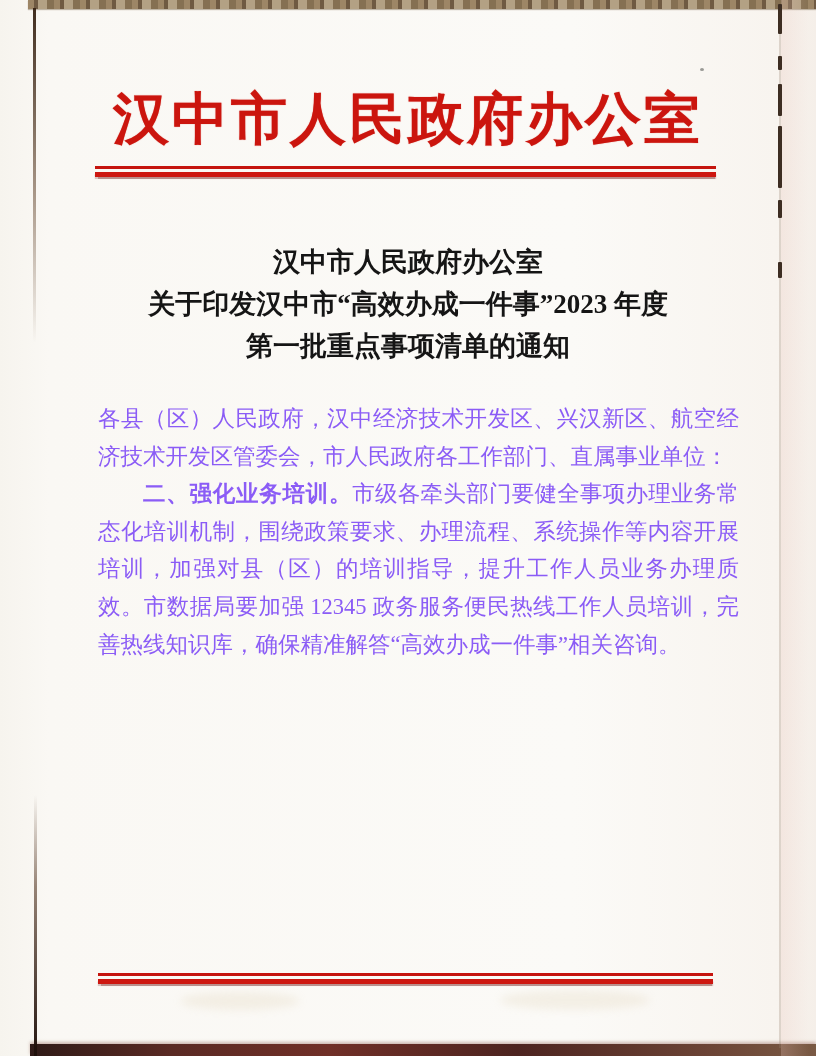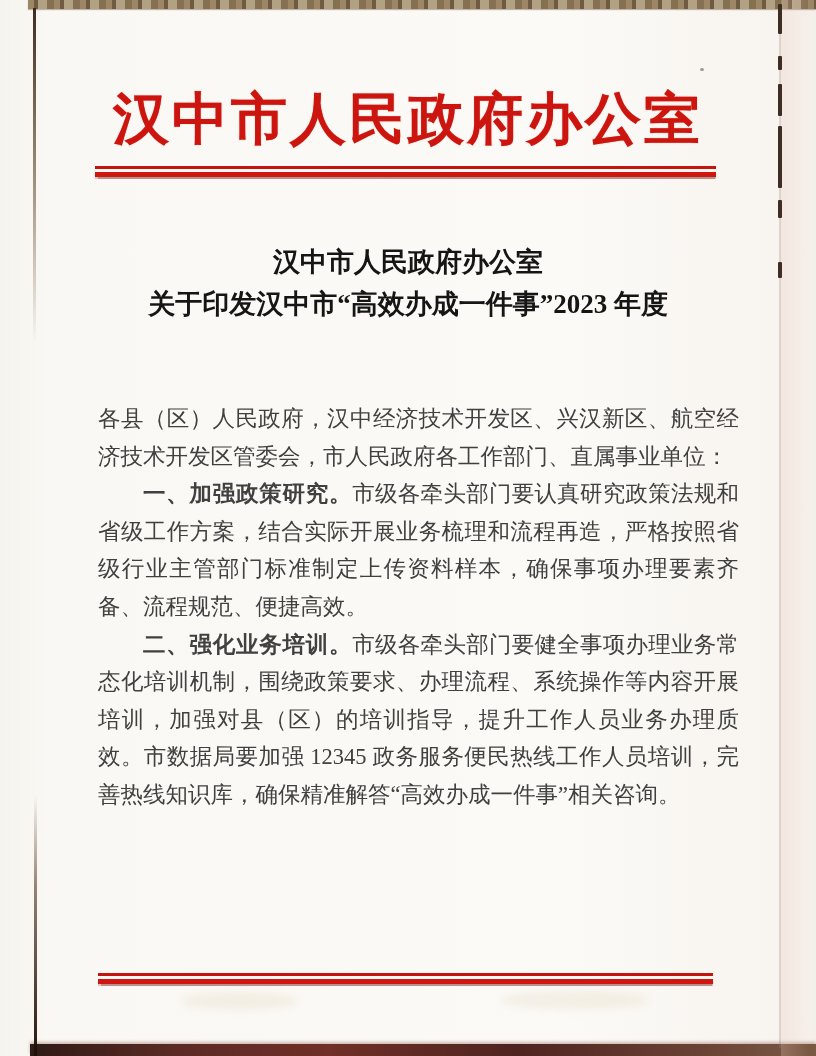--- a/index.html
+++ b/index.html
@@ -57,21 +57,21 @@
   .rule-bottom{left:98px;top:973px;width:615px;}
   
   .doc-title{
     position:absolute;top:241px;left:40px;width:736px;
     text-align:center;color:#151515;
     font-size:27px;font-weight:bold;line-height:42px;
   }
   
   .doc-body{
     position:absolute;top:400px;left:98px;width:641px;
-    color:#404040;font-size:22.5px;line-height:37.6px;
+    color:#8b5cf6;font-size:22.5px;line-height:37.6px;
     text-align:justify;text-justify:inter-character;
   }
   .doc-body p{margin:0;padding:0;}
   .doc-body p.indent{text-indent:2em;}
   .lead{
     font-weight:bold;
     font-family:"Liberation Sans","DejaVu Sans",sans-serif;
     letter-spacing:.5px;
   }
 </style>
@@ -95,21 +95,21 @@
 <div class="speck"></div>
 <div class="smudge" style="left:180px;top:992px;width:120px;height:18px;"></div>
 <div class="smudge" style="left:500px;top:990px;width:150px;height:20px;"></div>
 
 <div class="masthead">汉中市人民政府办公室</div>
 <div class="red-rule rule-top"></div>
 
 <div class="doc-title">
   <div>汉中市人民政府办公室</div>
   <div>关于印发汉中市“高效办成一件事”2023 年度</div>
+  <div>第一批重点事项清单的通知</div>
 </div>
 
 <div class="doc-body">
   <p>各县（区）人民政府，汉中经济技术开发区、兴汉新区、航空经济技术开发区管委会，市人民政府各工作部门、直属事业单位：</p>
-  <p class="indent"><span class="lead">一、加强政策研究。</span><span>市级各牵头部门要认真研究政策法规和省级工作方案，结合实际开展业务梳理和流程再造，严格按照省级行业主管部门标准制定上传资料样本，确保事项办理要素齐备、流程规范、便捷高效。</span></p>
   <p class="indent"><span class="lead">二、强化业务培训。</span><span>市级各牵头部门要健全事项办理业务常态化培训机制，围绕政策要求、办理流程、系统操作等内容开展培训，加强对县（区）的培训指导，提升工作人员业务办理质效。市数据局要加强 12345 政务服务便民热线工作人员培训，完善热线知识库，确保精准解答“高效办成一件事”相关咨询。</span></p>
 </div>
 
 <div class="red-rule rule-bottom"></div>
 
 </body></html>

